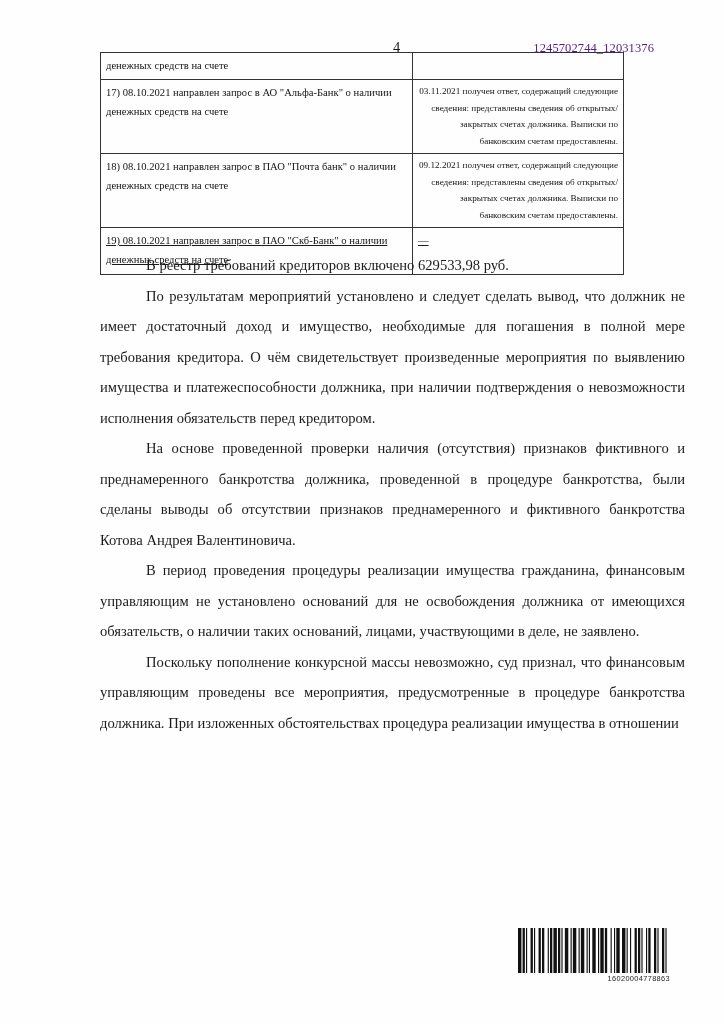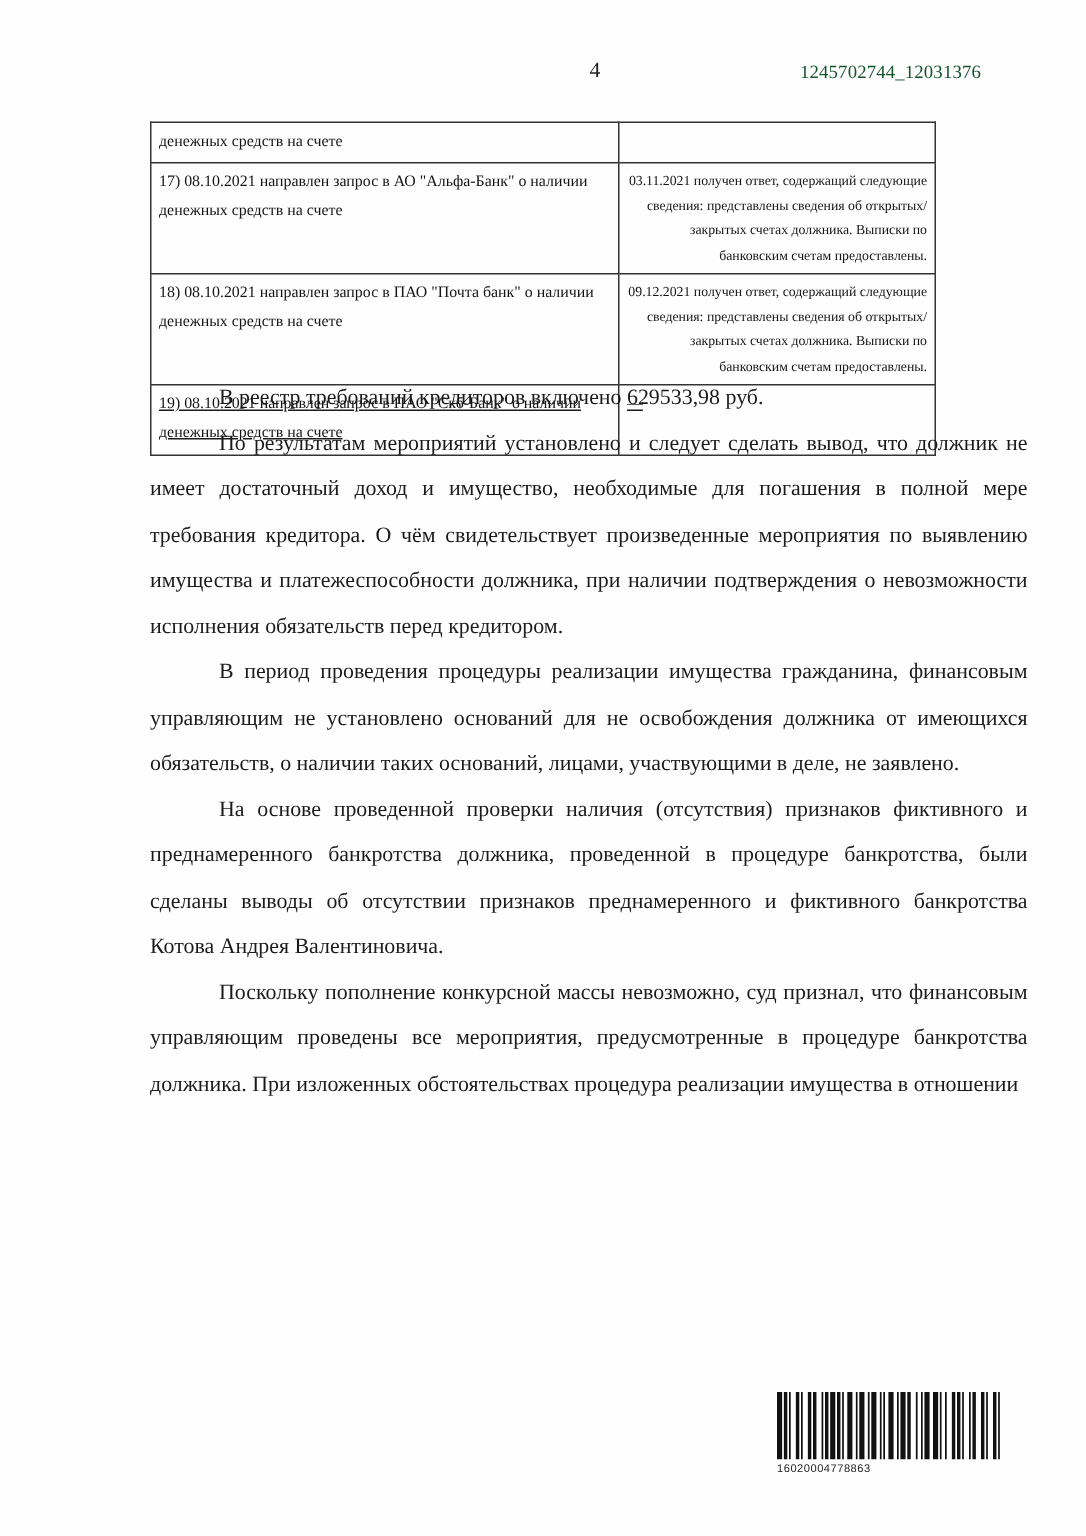--- a/index.html
+++ b/index.html
@@ -38,28 +38,28 @@
     line-height: 18px;
     color: #1b1b1b;
   }
   .doc-id {
     position: absolute;
     right: 0;
     top: 2px;
     font-size: 12.5px;
     line-height: 17px;
     letter-spacing: 0.1px;
-    color: #14532d;
+    color: #4c1d95;
   }
 
   
   .req-table {
     position: absolute;
     left: 100px;
-    top: 81px;
+    top: 52px;
     width: 523px;
     border-collapse: collapse;
     table-layout: fixed;
   }
   .req-table td {
     border: 1px solid #333333;
     vertical-align: top;
     padding: 3px 5px 4px 5px;
   }
   .col-left  { width: 312px; }
@@ -99,21 +99,21 @@
     text-indent: 46px;
     text-justify: inter-word;
   }
 
   
   .barcode-block {
     position: absolute;
     left: 518px;
     top: 928px;
     width: 152px;
-    text-align: left;
+    text-align: right;
   }
   .barcode-bars {
     display: block;
     width: 152px;
     height: 45px;
   }
   .barcode-number {
     display: block;
     margin-top: 1px;
     font-family: "Liberation Sans", "DejaVu Sans", sans-serif;
@@ -153,22 +153,22 @@
       <tr class="row-19">
         <td class="cell-left">19) 08.10.2021 направлен запрос в ПАО "Скб-Банк" о наличии денежных средств на счете</td>
         <td class="cell-dash">—</td>
       </tr>
     </tbody>
   </table>
 
   <div class="body-text">
     <p>В реестр требований кредиторов включено 629533,98 руб.</p>
     <p>По результатам мероприятий установлено и следует сделать вывод, что должник не имеет достаточный доход и имущество, необходимые для погашения в полной мере требования кредитора. О чём свидетельствует произведенные мероприятия по выявлению имущества и платежеспособности должника, при наличии подтверждения о невозможности исполнения обязательств перед кредитором.</p>
+    <p>На основе проведенной проверки наличия (отсутствия) признаков фиктивного и преднамеренного банкротства должника, проведенной в процедуре банкротства, были сделаны выводы об отсутствии признаков преднамеренного и фиктивного банкротства Котова Андрея Валентиновича.</p>
     <p>В период проведения процедуры реализации имущества гражданина, финансовым управляющим не установлено оснований для не освобождения должника от имеющихся обязательств, о наличии таких оснований, лицами, участвующими в деле, не заявлено.</p>
-    <p>На основе проведенной проверки наличия (отсутствия) признаков фиктивного и преднамеренного банкротства должника, проведенной в процедуре банкротства, были сделаны выводы об отсутствии признаков преднамеренного и фиктивного банкротства Котова Андрея Валентиновича.</p>
     <p>Поскольку пополнение конкурсной массы невозможно, суд признал, что финансовым управляющим проведены все мероприятия, предусмотренные в процедуре банкротства должника. При изложенных обстоятельствах процедура реализации имущества в отношении</p>
   </div>
 
   <div class="barcode-block">
     <svg class="barcode-bars" id="barcode-svg" viewBox="0 0 152 45" preserveAspectRatio="none">
         <rect x="0.00" y="0" width="3.43" height="45" fill="#111111"></rect>
         <rect x="4.57" y="0" width="2.29" height="45" fill="#111111"></rect>
         <rect x="8.00" y="0" width="1.14" height="45" fill="#111111"></rect>
         <rect x="12.57" y="0" width="2.29" height="45" fill="#111111"></rect>
         <rect x="16.00" y="0" width="1.14" height="45" fill="#111111"></rect>

